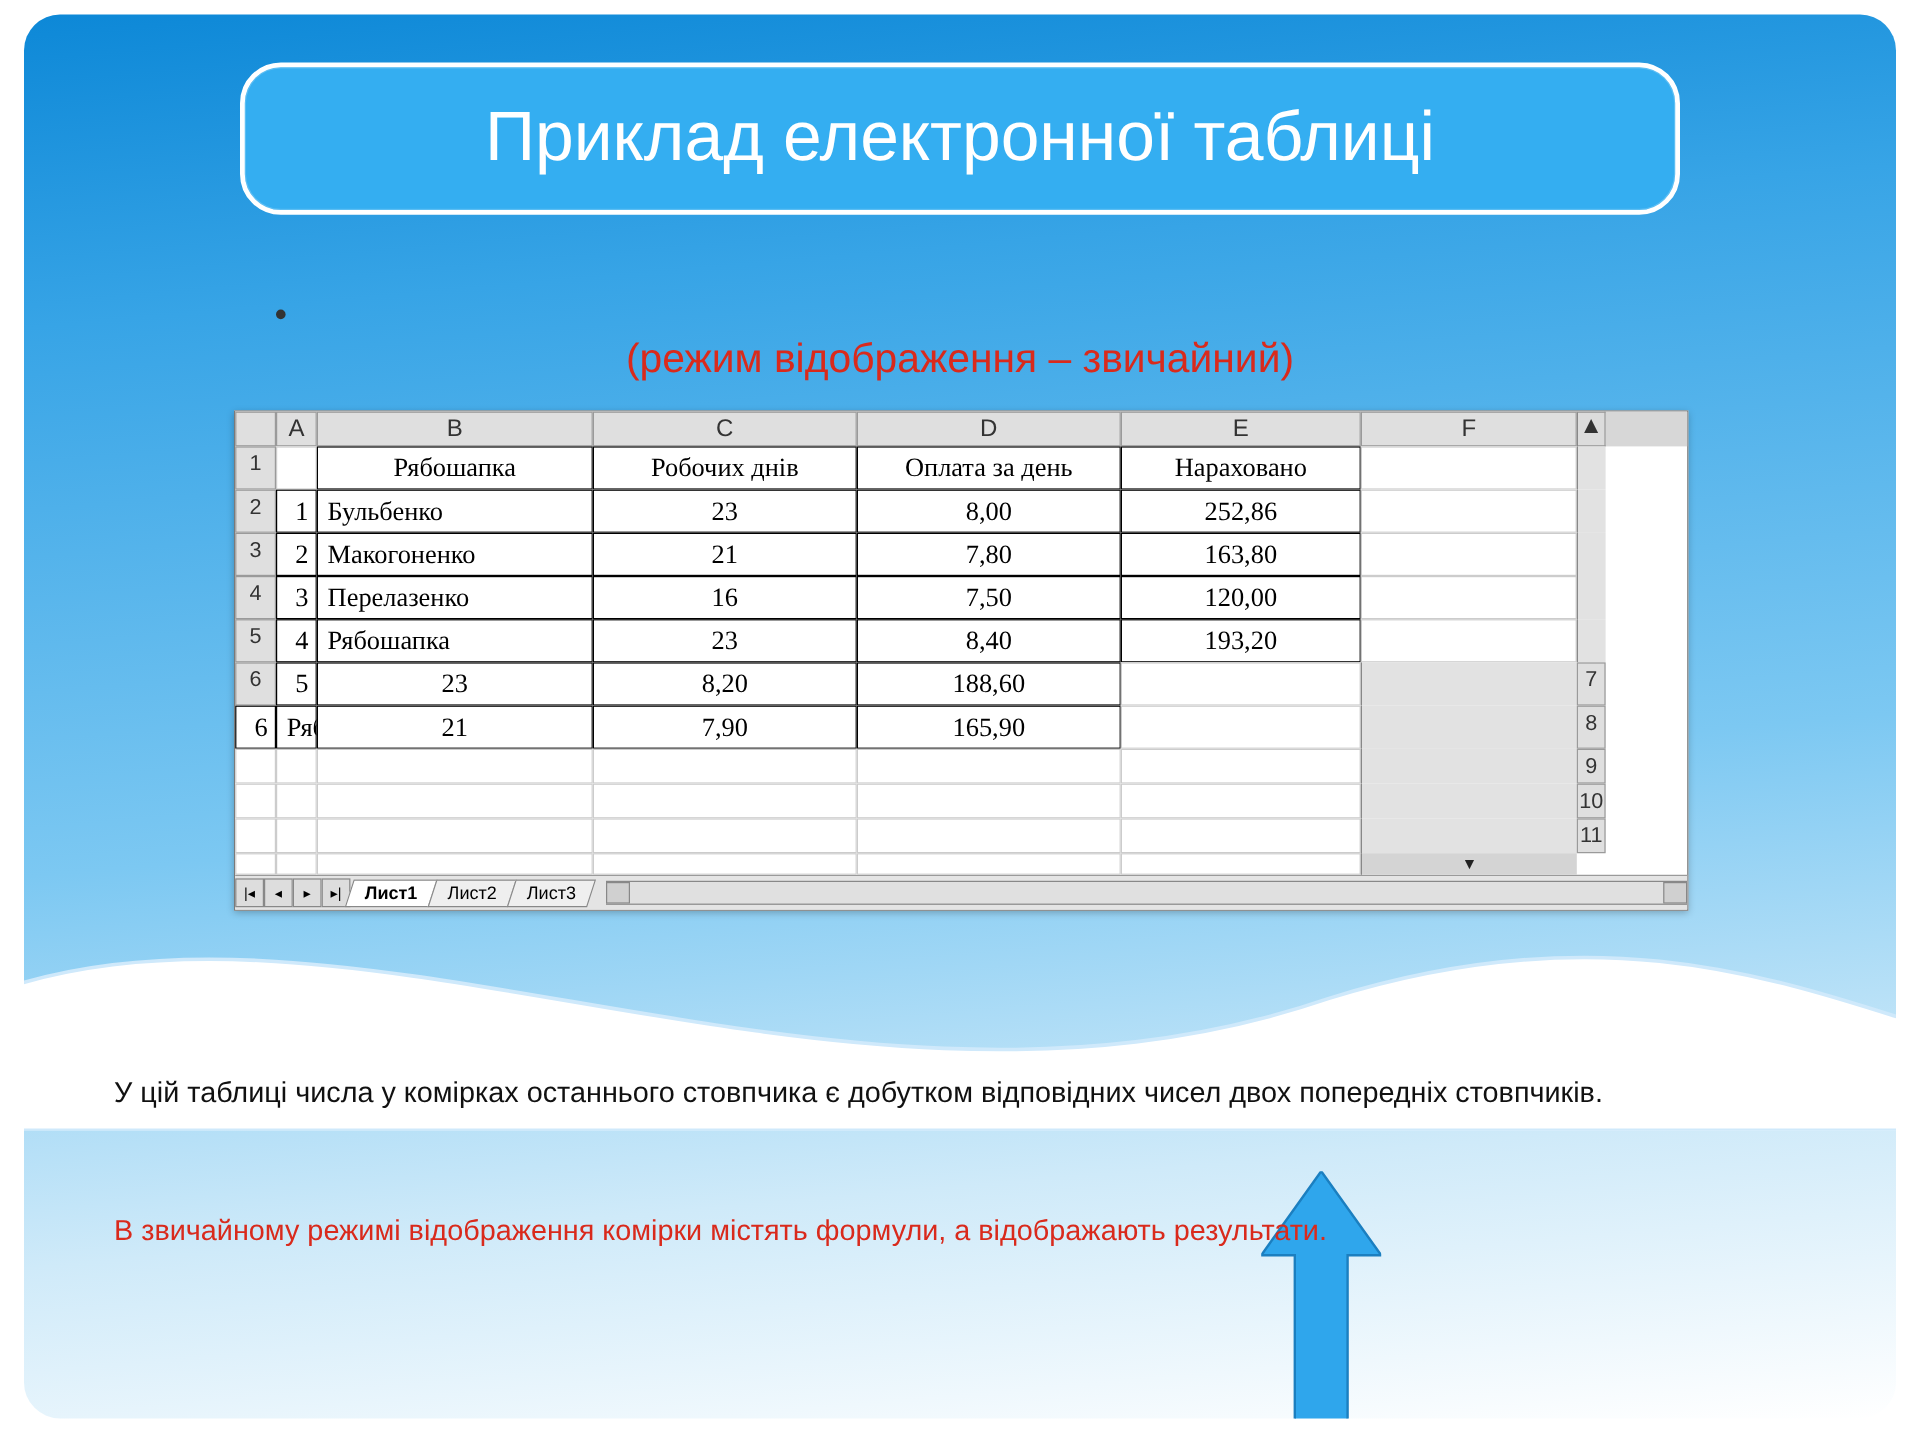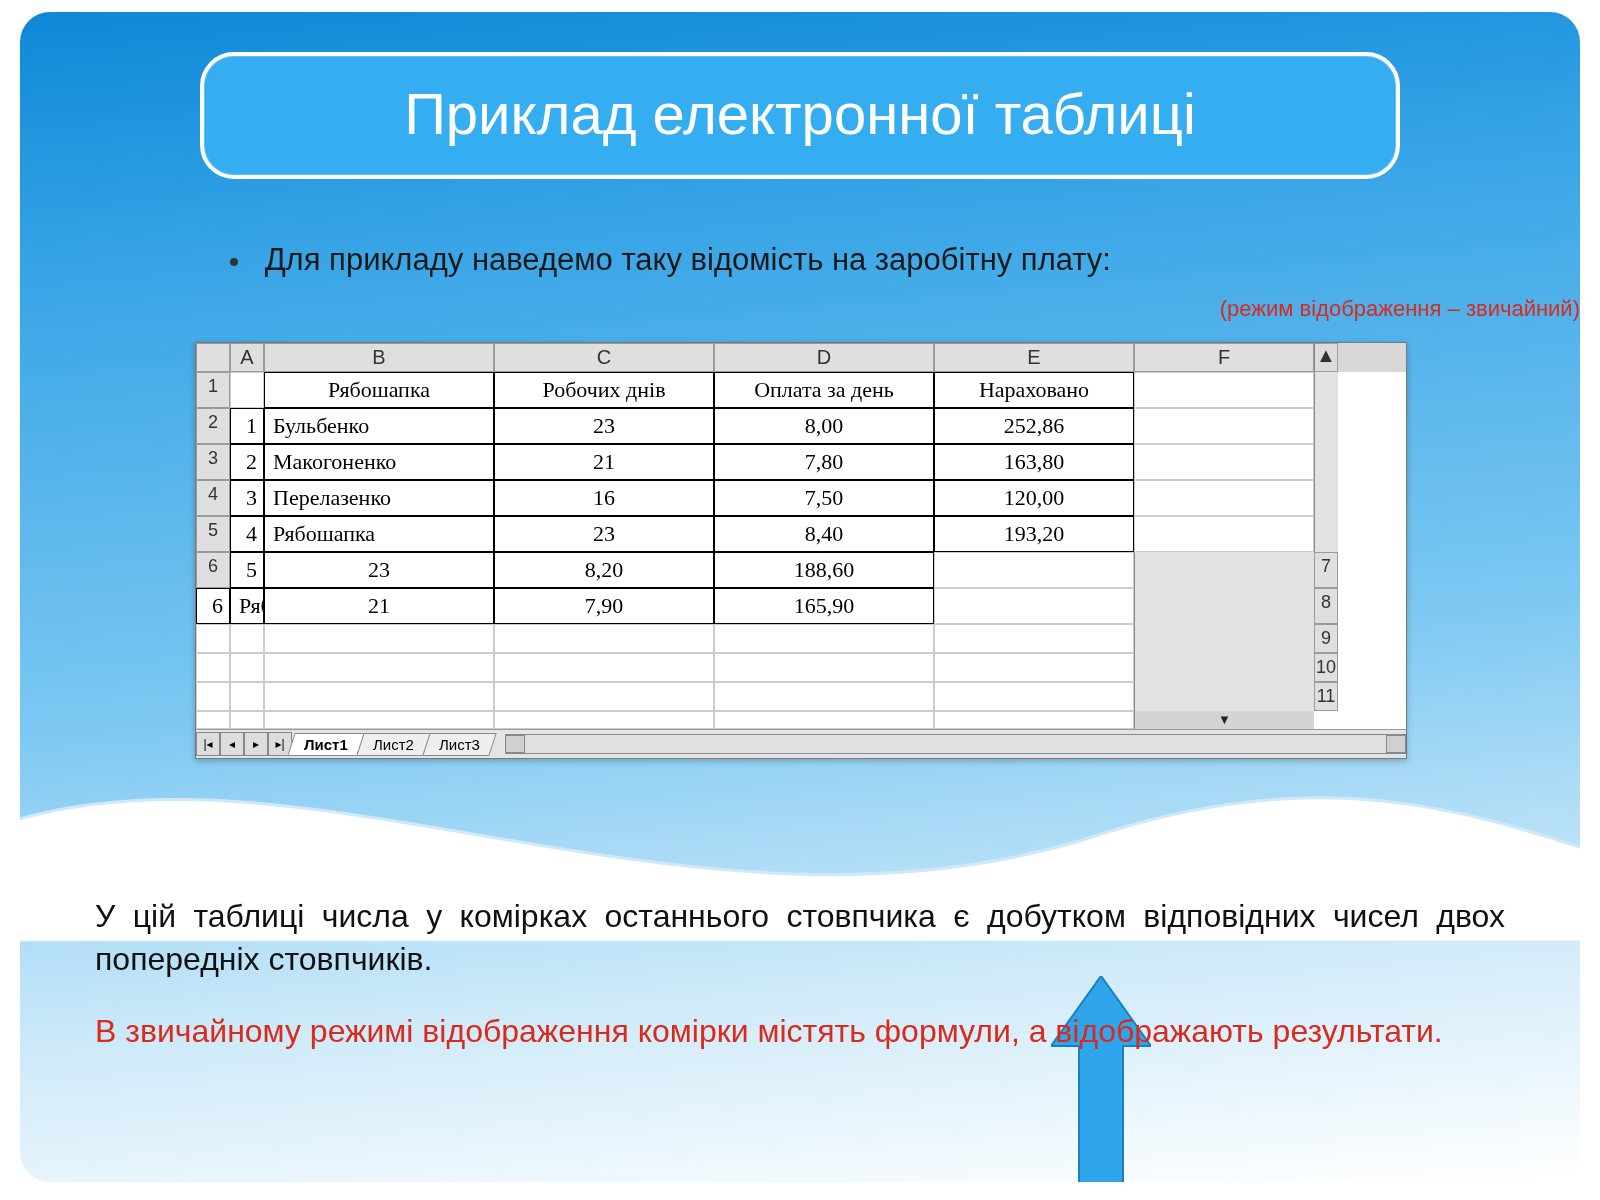--- a/index.html
+++ b/index.html
@@ -54,26 +54,26 @@
     display: inline-block;
     width: 8px;
     height: 8px;
     background: #333;
     border-radius: 50%;
     margin-right: 18px;
     vertical-align: middle;
   }
   .subnote {
     position: absolute;
-    top: 284px;
+    top: 268px;
     left: 0;
     right: 0;
-    text-align: right;
+    text-align: center;
     color: #d92a1c;
-    font-size: 22px;
+    font-size: 34px;
   }
   .sheet {
     position: absolute;
     top: 330px;
     left: 175px;
     width: 1210px;
     background: #ffffff;
     border: 1px solid #7a7a7a;
     box-shadow: 0 2px 6px rgba(0,0,0,.25);
   }
@@ -188,39 +188,38 @@
     top: 633px;
     width: 100px;
     height: 220px;
     pointer-events: none;
   }
   .arrow-up svg path { fill: #2fa6ec; stroke: #1b7fc0; stroke-width: 2; }
   .para {
     position: absolute;
     left: 75px;
     right: 75px;
-    font-size: 32px;
+    font-size: 24px;
     line-height: 1.35;
     text-align: justify;
   }
   .para1 { top: 883px; color: #111; }
   .para2 { top: 980px; color: #d92a1c; margin-top: 18px; }
 </style>
 </head>
 <body>
 
 <div class="slide">
 
   <div class="title-box">
     <span>Приклад електронної таблиці</span>
   </div>
 
   <div class="bullet-row">
     <span class="dot"></span>
-    <span>Для прикладу наведемо таку відомість на заробітну плату:</span>
   </div>
   <div class="subnote">(режим відображення – звичайний)</div>
 
   <div class="sheet">
     <div class="colheads">
       <div></div>
       <div>A</div>
       <div>B</div>
       <div>C</div>
       <div>D</div>

